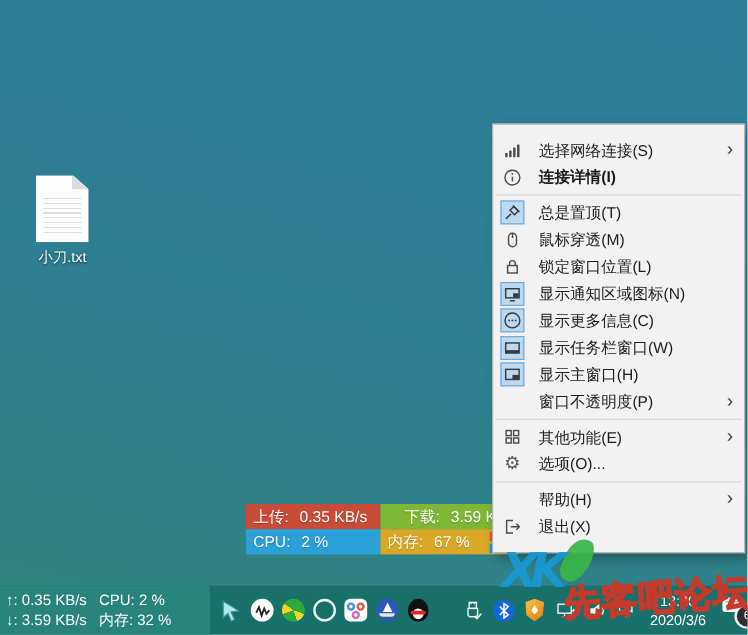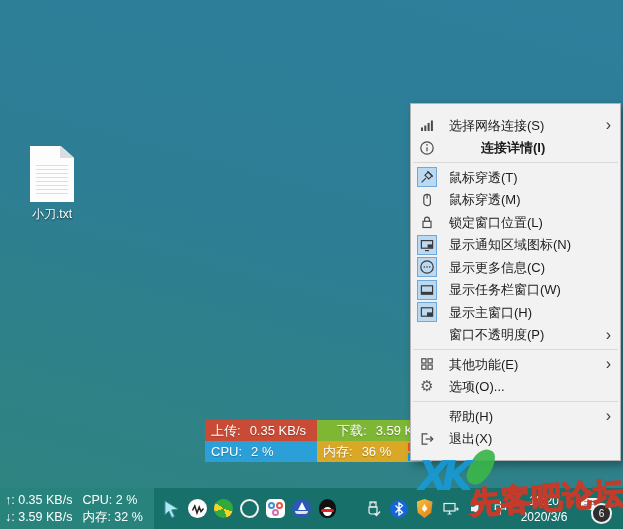--- a/index.html
+++ b/index.html
@@ -32,28 +32,28 @@
   .wl-r{background:#f25022;}.wl-g{background:#7fba00;}.wl-b{background:#00a4ef;}.wl-y{background:#ffb900;}
   
   .context-menu{position:absolute;left:410px;top:103px;width:211px;box-sizing:border-box;
     background:#f2f2f2;border:1px solid #b3b3b3;box-shadow:4px 4px 9px rgba(0,0,0,.35);
     padding:10px 0;z-index:6;}
   .menu-item{display:flex;align-items:center;height:22.5px;padding:0 9px 0 6px;font-size:13px;color:#1b1b1b;cursor:default;}
   .mi-icon{width:20px;height:20px;flex:none;display:flex;align-items:center;justify-content:center;
     margin-right:12px;color:#4a4a4a;box-sizing:border-box;font-family:"DejaVu Sans",sans-serif;}
   .mi-icon.toggled{background:#bcd9f2;border:1px solid #70a8d8;}
   .mi-label{flex:1;line-height:1;}
-  .mi-label.bold{font-weight:700;margin-left:32px;}
+  .mi-label.bold{font-weight:700;}
   .mi-arrow{color:#3c3c3c;font-size:16px;line-height:1;}
   .menu-sep{height:1px;background:#d8d8d8;margin:3px 2px;}
   .mi-gear{font-size:15px;line-height:1;color:#5a5a5a;}
   
   .taskbar{position:absolute;left:0;bottom:0;width:623px;height:41px;background:#17706a;
     display:flex;align-items:center;z-index:3;}
-  .tb-stats{width:154px;height:41px;flex:none;background:#27837b;display:flex;align-items:center;
+  .tb-stats{width:175px;height:41px;flex:none;background:#27837b;display:flex;align-items:center;
     padding:2px 5px;box-sizing:border-box;font-size:12.5px;color:#fff;gap:10px;}
   .tb-col{display:flex;flex-direction:column;line-height:17px;white-space:nowrap;}
   .tray{display:flex;align-items:center;margin-left:7px;gap:5px;}
   .tray-ic{width:21px;height:21px;flex:none;display:flex;align-items:center;justify-content:center;position:relative;}
   .circle-white{width:19px;height:19px;border-radius:50%;background:#fff;display:flex;align-items:center;justify-content:center;}
   .pie{width:19px;height:19px;border-radius:50%;
     background:conic-gradient(#2faa3c 0 110deg,#f5d327 110deg 160deg,#2faa3c 160deg 250deg,#f5d327 250deg 305deg,#2faa3c 305deg);}
   .ring{width:15px;height:15px;border-radius:50%;border:2.5px solid #f2f2f2;}
   .cloud-app{width:19px;height:19px;border-radius:5px;background:#fff;position:relative;}
   .cloud-app i{position:absolute;width:7px;height:7px;border-radius:50%;box-sizing:border-box;}
@@ -111,21 +111,21 @@
     <div class="mw-cell mw-download">
       <span>下载:</span>
       <span>3.59 KB/s</span>
     </div>
     <div class="mw-cell mw-cpu">
       <span>CPU:</span>
       <span>2 %</span>
     </div>
     <div class="mw-cell mw-memory">
       <span>内存:</span>
-      <span>36 %</span>
+      <span>67 %</span>
       <span class="win-logo">
           <i class="wl-r"></i>
           <i class="wl-g"></i>
           <i class="wl-b"></i>
           <i class="wl-y"></i>
         </span>
     </div>
   </div>
 
   <div class="context-menu">
@@ -159,21 +159,21 @@
     <div class="menu-sep"></div>
 
     <div class="menu-item">
       <span class="mi-icon toggled">
         <svg width="16" height="16" viewBox="0 0 16 16" fill="none" stroke="#3a3a3a" stroke-width="1.2">
             <path d="M8.4 2.2 L13.8 7.6"></path>
             <path d="M9.2 3 L13 6.8 L9.8 10 L6 6.2 Z"></path>
             <path d="M6.9 9.1 L2.6 13.4"></path>
           </svg>
       </span>
-      <span class="mi-label">鼠标穿透(T)</span>
+      <span class="mi-label">总是置顶(T)</span>
     </div>
 
     <div class="menu-item">
       <span class="mi-icon">
         <svg width="16" height="16" viewBox="0 0 16 16" fill="none" stroke="#4a4a4a" stroke-width="1.2">
             <rect x="4.8" y="2.4" width="6.6" height="11.2" rx="3.2"></rect>
             <path d="M8.1 2.4 V6.4"></path>
           </svg>
       </span>
       <span class="mi-label">鼠标穿透(M)</span>

